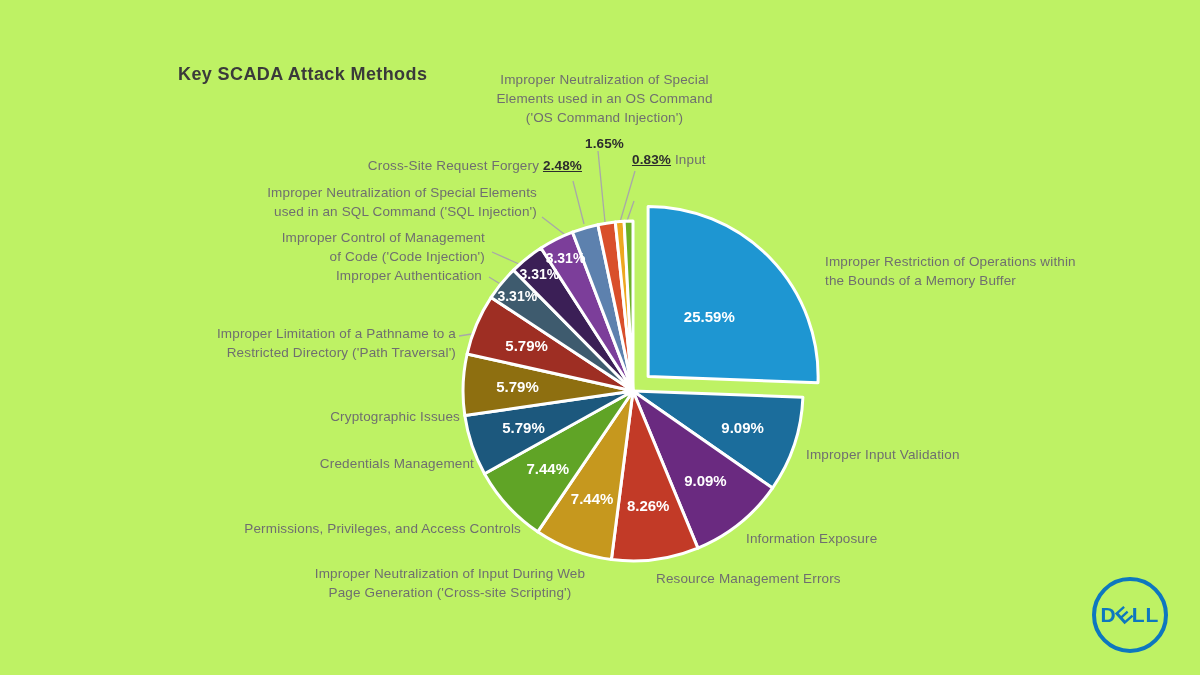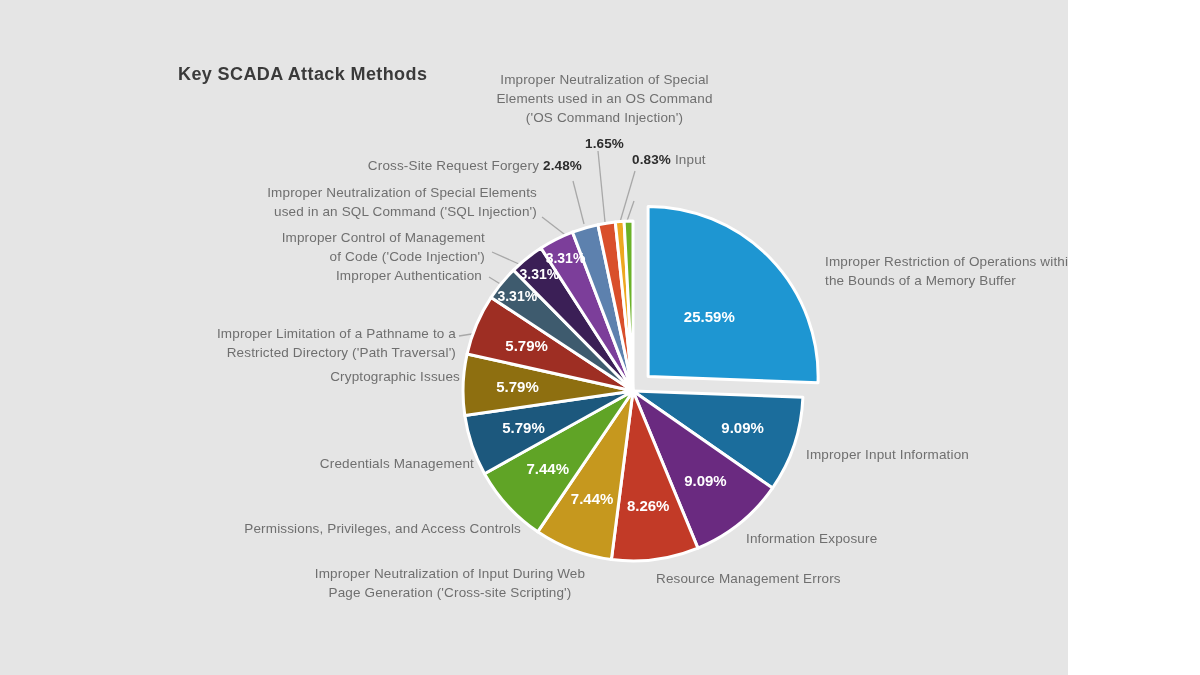--- a/index.html
+++ b/index.html
@@ -1,22 +1,22 @@
 <!DOCTYPE html>
 <html><head>
 <meta charset="utf-8">
 <style>
   html,body{margin:0;padding:0;background:#ffffff;}
-  .stage{position:relative;width:1068px;height:675px;background:#e5e5e5;overflow:hidden;
+  .stage{position:relative;width:1200px;height:675px;background:#bef264;overflow:hidden;
          font-family:"Liberation Sans",sans-serif;}
   .title{position:absolute;left:178px;top:64px;font-size:18px;font-weight:bold;
          color:#3a3a3a;letter-spacing:0.4px;}
   svg.pie{position:absolute;left:0;top:0;}
   .callout{position:absolute;font-size:13.5px;line-height:1.42;color:#6f6f6f;letter-spacing:0.15px;}
-  .callout b{color:#2d2d2d;font-weight:bold;}
+  .callout b{color:#2d2d2d;font-weight:bold;text-decoration:underline;}
   .align-r{text-align:right;}
   .align-c{text-align:center;}
   .pct-below{margin-top:7px;font-weight:bold;color:#2d2d2d;text-align:center;font-size:13.5px;}
   #pie-labels text{font-weight:bold;fill:#ffffff;font-family:"Liberation Sans",sans-serif;}
   .dell-logo{position:absolute;left:1092px;top:577px;width:68px;height:68px;border:4px solid #0d77bf;
              border-radius:50%;display:flex;align-items:center;justify-content:center;
              color:#0d77bf;font-weight:bold;font-size:21px;letter-spacing:1px;}
   .dell-logo span{display:inline-block;}
   .dell-logo .tilted{transform:rotate(-42deg);}
 </style>
@@ -97,21 +97,21 @@
   </div>
 
   <div class="callout align-r" style="left:302px;top:266px;width:180px;">
     <span>Improper Authentication</span>
   </div>
 
   <div class="callout align-r" style="left:176px;top:324px;width:280px;">
     <span>Improper Limitation of a Pathname to a Restricted Directory ('Path Traversal')</span>
   </div>
 
-  <div class="callout align-r" style="left:300px;top:367px;width:160px;">
+  <div class="callout align-r" style="left:300px;top:407px;width:160px;">
     <span>Cryptographic Issues</span>
   </div>
 
   <div class="callout align-r" style="left:274px;top:454px;width:200px;text-align:right;">
     <span>Credentials Management</span>
   </div>
 
   <div class="callout align-r" style="left:201px;top:519px;width:320px;">
     <span>Permissions, Privileges, and Access Controls</span>
   </div>
@@ -122,21 +122,21 @@
 
   <div class="callout" style="left:656px;top:569px;width:240px;">
     <span>Resource Management Errors</span>
   </div>
 
   <div class="callout" style="left:746px;top:529px;width:200px;">
     <span>Information Exposure</span>
   </div>
 
   <div class="callout" style="left:806px;top:445px;width:220px;">
-    <span>Improper Input Information</span>
+    <span>Improper Input Validation</span>
   </div>
 
   <div class="callout" style="left:800px;top:252px;width:255px;margin-left:25px;">
     <span>Improper Restriction of Operations within the Bounds of a Memory Buffer</span>
   </div>
 
   <div class="dell-logo">
     <span>D</span>
       <span class="tilted">E</span>
       <span>L</span>

